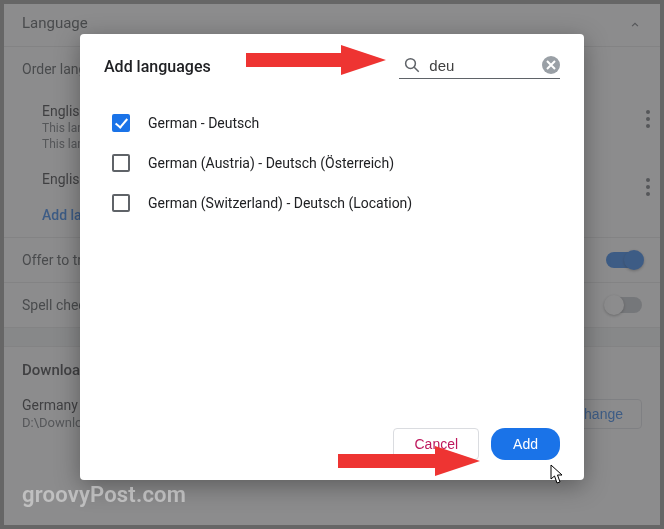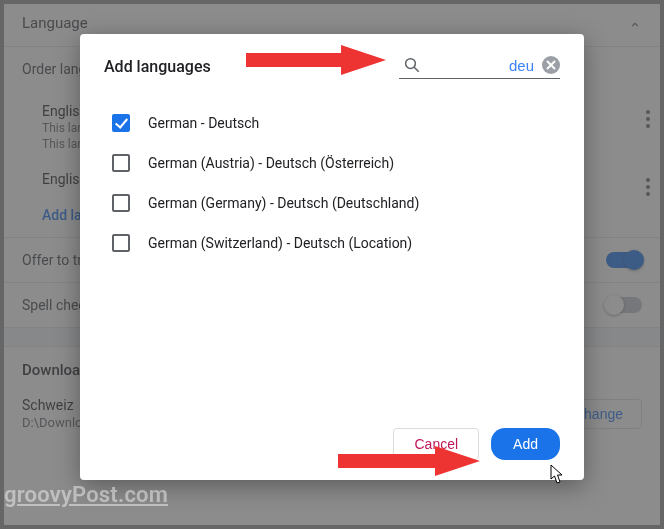--- a/index.html
+++ b/index.html
@@ -37,21 +37,21 @@
 
   
   .scrim { position:absolute; inset:0; background:rgba(80,80,82,.66); }
 
   
   .dialog { position:absolute; left:80px; top:34px; width:504px; height:446px; background:#fff; border-radius:4px; box-shadow:0 6px 24px rgba(0,0,0,.35); display:flex; flex-direction:column; }
   .dlg-head { display:flex; align-items:center; padding:20px 24px 8px 24px; gap:16px; }
   .dlg-title { font-size:16px; font-weight:500; color:#202124; white-space:nowrap; }
   .search-wrap { flex:1; display:flex; align-items:center; border-bottom:1px solid #5f6368; padding:2px 0 4px 4px; gap:8px; margin-left:auto; max-width:200px;}
   .search-wrap svg { flex:0 0 auto; }
-  .search-input { border:0; outline:0; font-size:15px; color:#3b82f6; width:100%;text-align:right; }
+  .search-input { border:0; outline:0; font-size:15px; color:#404040; width:100%; }
   .clear-btn { width:18px; height:18px; border-radius:50%; background:#9aa0a6; display:flex; align-items:center; justify-content:center; flex:0 0 auto; }
   .clear-btn svg { width:10px;height:10px; }
 
   .dlg-body { padding: 16px 24px 8px 32px; flex:1; overflow:auto; }
   .lang-opt { display:flex; align-items:center; gap:18px; padding:11px 0; font-size:14px; color:#202124; }
   .cb { width:18px; height:18px; border:2px solid #5f6368; border-radius:2px; flex:0 0 auto; position:relative; }
   .cb.checked { background:#1a73e8; border-color:#1a73e8; }
   .cb.checked::after { content:""; position:absolute; left:4px; top:0px; width:5px; height:10px; border:solid #fff; border-width:0 2.5px 2.5px 0; transform:rotate(40deg); }
 
   .dlg-foot { padding: 12px 24px 20px; display:flex; justify-content:flex-end; gap:12px; border-top: 0; }
@@ -60,21 +60,21 @@
 
   
   .arrow { position:absolute; pointer-events:none; }
   .arrow1 { left:246px; top:43px; width:140px; height:34px; }
   .arrow2 { left:338px; top:444px; width:142px; height:34px; }
 
   
   .cursor { position:absolute; left:548px; top:464px; width:18px; height:22px; pointer-events:none; }
 
   
-  .wm { position:absolute; left:4px; bottom:22px; font-size:22px; font-weight:600; color:rgba(255,255,255,.45); letter-spacing:.2px;text-decoration:underline; }
+  .wm { position:absolute; left:22px; bottom:22px; font-size:22px; font-weight:600; color:rgba(255,255,255,.45); letter-spacing:.2px; }
 
   
   .frame { position:absolute; inset:0; border:4px solid #666; pointer-events:none; }
 </style>
 </head>
 <body>
 
 <div class="bg-page">
   <div class="bg-section head">
     <span>Language</span>
@@ -115,21 +115,21 @@
     <span>Spell check</span>
     <div class="toggle off"></div>
   </div>
 
   <div class="thick-div"></div>
 
   <div class="dl-sec">
     <div class="dl-head">Downloads</div>
     <div class="dl-row">
       <div class="dl-loc">
-        <div class="t">Schweiz</div>
+        <div class="t">Germany</div>
         <div class="p">D:\Downloads</div>
       </div>
       <button class="btn-change">Change</button>
     </div>
   </div>
 </div>
 
 <div class="scrim"></div>
 
 <div class="dialog">
@@ -154,24 +154,20 @@
       <div class="lang-opt">
         <div class="cb checked"></div>
         <span>German - Deutsch</span>
       </div>
       <div class="lang-opt">
         <div class="cb"></div>
         <span>German (Austria) - Deutsch (Österreich)</span>
       </div>
       <div class="lang-opt">
         <div class="cb"></div>
-        <span>German (Germany) - Deutsch (Deutschland)</span>
-      </div>
-      <div class="lang-opt">
-        <div class="cb"></div>
         <span>German (Switzerland) - Deutsch (Location)</span>
       </div>
     </div>
 
   <div class="dlg-foot">
     <button class="btn-cancel">Cancel</button>
     <button class="btn-add">Add</button>
   </div>
 </div>
 

